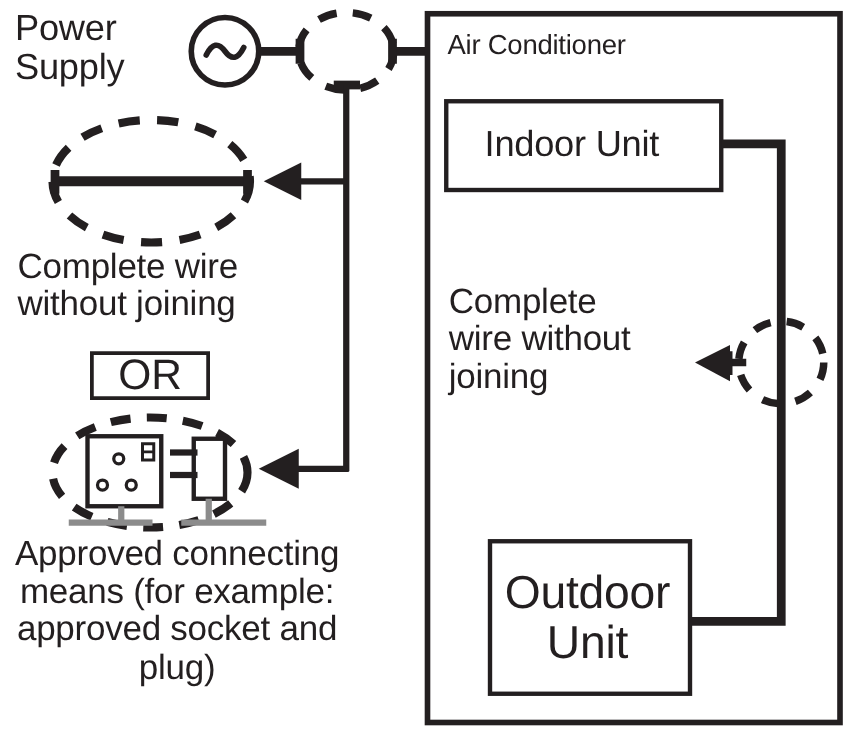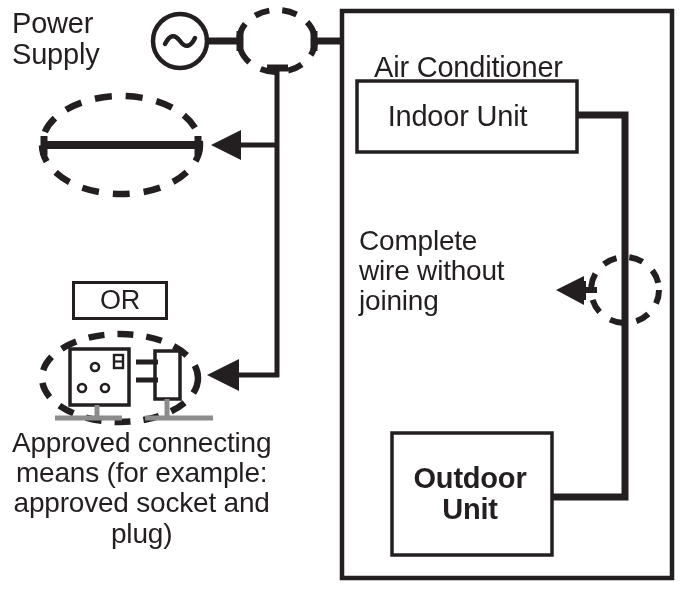--- a/index.html
+++ b/index.html
@@ -43,36 +43,35 @@
     top: 198px;
     font-size: 28px;
   }
   #label-or {
     left: 72px;
     top: 281px;
     width: 96px;
     height: 39px;
     border: 3px solid #231f20;
     box-sizing: border-box;
-    font-size: 27px;
+    font-size: 34px;
     display: flex;
     align-items: center;
     justify-content: center;
   }
   #label-approved-means {
     left: 12px;
     top: 428px;
     font-size: 28px;
     text-align: center;
   }
   #label-air-conditioner {
-    left: 374px;
+    left: 358px;
     top: 24px;
-    font-size: 29px;
-    margin-top: 28px;
+    font-size: 22px;
   }
   #label-indoor-unit {
     left: 357px;
     top: 81px;
     width: 201px;
     height: 71px;
     font-size: 29px;
     display: flex;
     align-items: center;
     justify-content: center;
@@ -80,26 +79,25 @@
   #label-complete-wire-right {
     left: 359px;
     top: 226px;
     font-size: 28px;
   }
   #label-outdoor-unit {
     left: 392px;
     top: 433px;
     width: 156px;
     height: 122px;
-    font-size: 29px;
+    font-size: 37px;
     display: flex;
     align-items: center;
     justify-content: center;
     text-align: center;
-    font-weight: bold;
   }
 </style>
 </head>
 <body>
 
 <div id="diagram-root">
 
   <svg id="diagram-svg" viewBox="0 0 692 593">
 
     <g>
@@ -177,20 +175,22 @@
       <line x1="583" y1="290" x2="597" y2="290" stroke="#231f20" stroke-width="6"></line>
       <line x1="583" y1="281" x2="583" y2="300" stroke="#231f20" stroke-width="6"></line>
       <polygon points="556,290 584,276 584,305" fill="#231f20"></polygon>
     </g>
 
   </svg>
 
   <div class="lbl" id="label-power-supply">Power
 Supply</div>
 
+  <div class="lbl" id="label-complete-wire-left">Complete wire
+without joining</div>
 
   <div class="lbl" id="label-or">OR</div>
 
   <div class="lbl" id="label-approved-means">Approved connecting
 means (for example:
 approved socket and
 plug)</div>
 
   <div class="lbl" id="label-air-conditioner">Air Conditioner</div>
 

